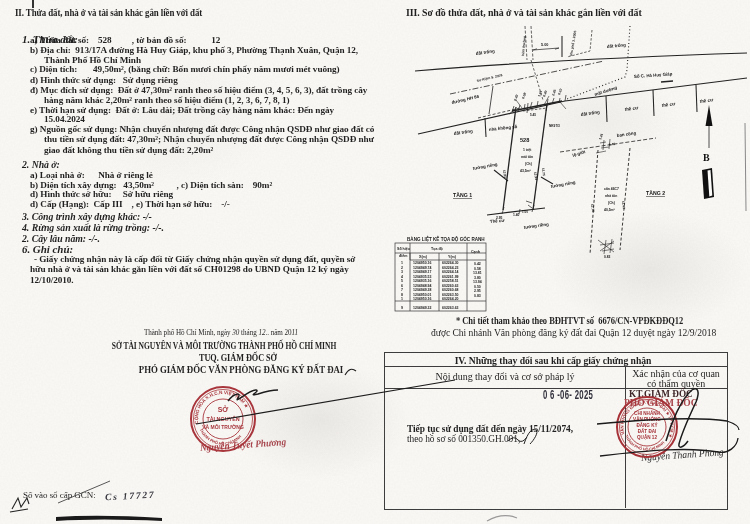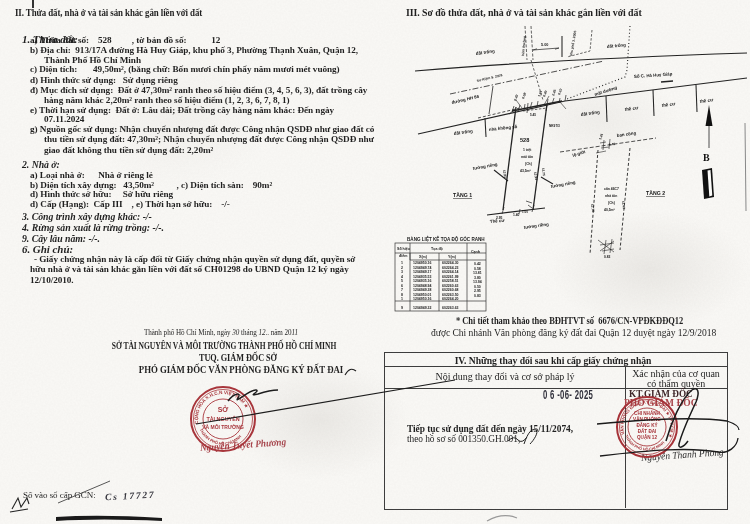--- a/index.html
+++ b/index.html
@@ -24,21 +24,21 @@
 <div class="t" style="left:30px;top:65px">c) Diện tích: &nbsp;&nbsp;&nbsp;&nbsp;&nbsp;&nbsp;49,50m², (bằng chữ: Bốn mươi chín phẩy năm mươi mét vuông)</div>
 
 <div class="t" style="left:30px;top:76px">d) Hình thức sử dụng: &nbsp;&nbsp;Sử dụng riêng</div>
 
 <div class="t" style="left:30px;top:86px">đ) Mục đích sử dụng: &nbsp;Đất ở 47,30m² ranh theo số hiệu điểm (3, 4, 5, 6, 3), đất trồng cây</div>
 
 <div class="t" style="left:44px;top:96px">hàng năm khác 2,20m² ranh theo số hiệu điểm (1, 2, 3, 6, 7, 8, 1)</div>
 
 <div class="t" style="left:30px;top:106px">e) Thời hạn sử dụng: &nbsp;Đất ở: Lâu dài; Đất trồng cây hàng năm khác: Đến ngày</div>
 
-<div class="t" style="left:44px;top:115px">07.11.2024</div>
+<div class="t" style="left:44px;top:115px">15.04.2024</div>
 
 <div class="t" style="left:30px;top:125px">g) Nguồn gốc sử dụng: Nhận chuyển nhượng đất được Công nhận QSDĐ như giao đất có</div>
 
 <div class="t" style="left:44px;top:135px">thu tiền sử dụng đất: 47,30m²; Nhận chuyển nhượng đất được Công nhận QSDĐ như</div>
 
 <div class="t" style="left:44px;top:146px">giao đất không thu tiền sử dụng đất: 2,20m²</div>
 
 <div class="t bi" style="left:22px;top:160px;font-size:9.8px">2. Nhà ở:</div>
 
 <div class="t" style="left:30px;top:171px">a) Loại nhà ở: &nbsp;&nbsp;&nbsp;&nbsp;&nbsp;Nhà ở riêng lẻ</div>
@@ -46,21 +46,21 @@
 <div class="t" style="left:30px;top:181px">b) Diện tích xây dựng: &nbsp;&nbsp;43,50m²&nbsp;&nbsp;&nbsp;&nbsp;&nbsp;&nbsp;&nbsp;&nbsp;&nbsp;&nbsp;, c) Diện tích sàn: &nbsp;&nbsp;&nbsp;90m²</div>
 
 <div class="t" style="left:30px;top:190px">d) Hình thức sở hữu: &nbsp;&nbsp;&nbsp;&nbsp;Sở hữu riêng</div>
 
 <div class="t" style="left:30px;top:200px">d) Cấp (Hạng): &nbsp;Cấp III&nbsp;&nbsp;&nbsp;&nbsp;, e) Thời hạn sở hữu: &nbsp;&nbsp;&nbsp;-/-</div>
 
 <div class="t bi" style="left:22px;top:212px;font-size:9.8px">3. Công trình xây dựng khác: -/-</div>
 
 <div class="t bi" style="left:22px;top:223px;font-size:9.8px">4. Rừng sản xuất là rừng trồng: -/-.</div>
 
-<div class="t bi" style="left:22px;top:234px;font-size:9.8px">9. Cây lâu năm: -/-.</div>
+<div class="t bi" style="left:22px;top:234px;font-size:9.8px">2. Cây lâu năm: -/-.</div>
 
 <div class="t bi" style="left:22px;top:244px;font-size:11px">6. Ghi chú:</div>
 
 <div class="t" style="left:34px;top:255px">- Giấy chứng nhận này là cấp đổi từ Giấy chứng nhận quyền sử dụng đất, quyền sở</div>
 
 <div class="t" style="left:30px;top:265px">hữu nhà ở và tài sản khác gắn liền với đất số CH01298 do UBND Quận 12 ký ngày</div>
 
 <div class="t" style="left:30px;top:276px">12/10/2010.</div>
 
 <div class="t c" style="left:221px;top:329px;font-size:8.4px;font-weight:normal;transform:translateX(-50%) scaleX(0.85)">Thành phố Hồ Chí Minh, ngày <i>30</i> tháng <i>12</i>.. năm 20<i>11</i></div>

